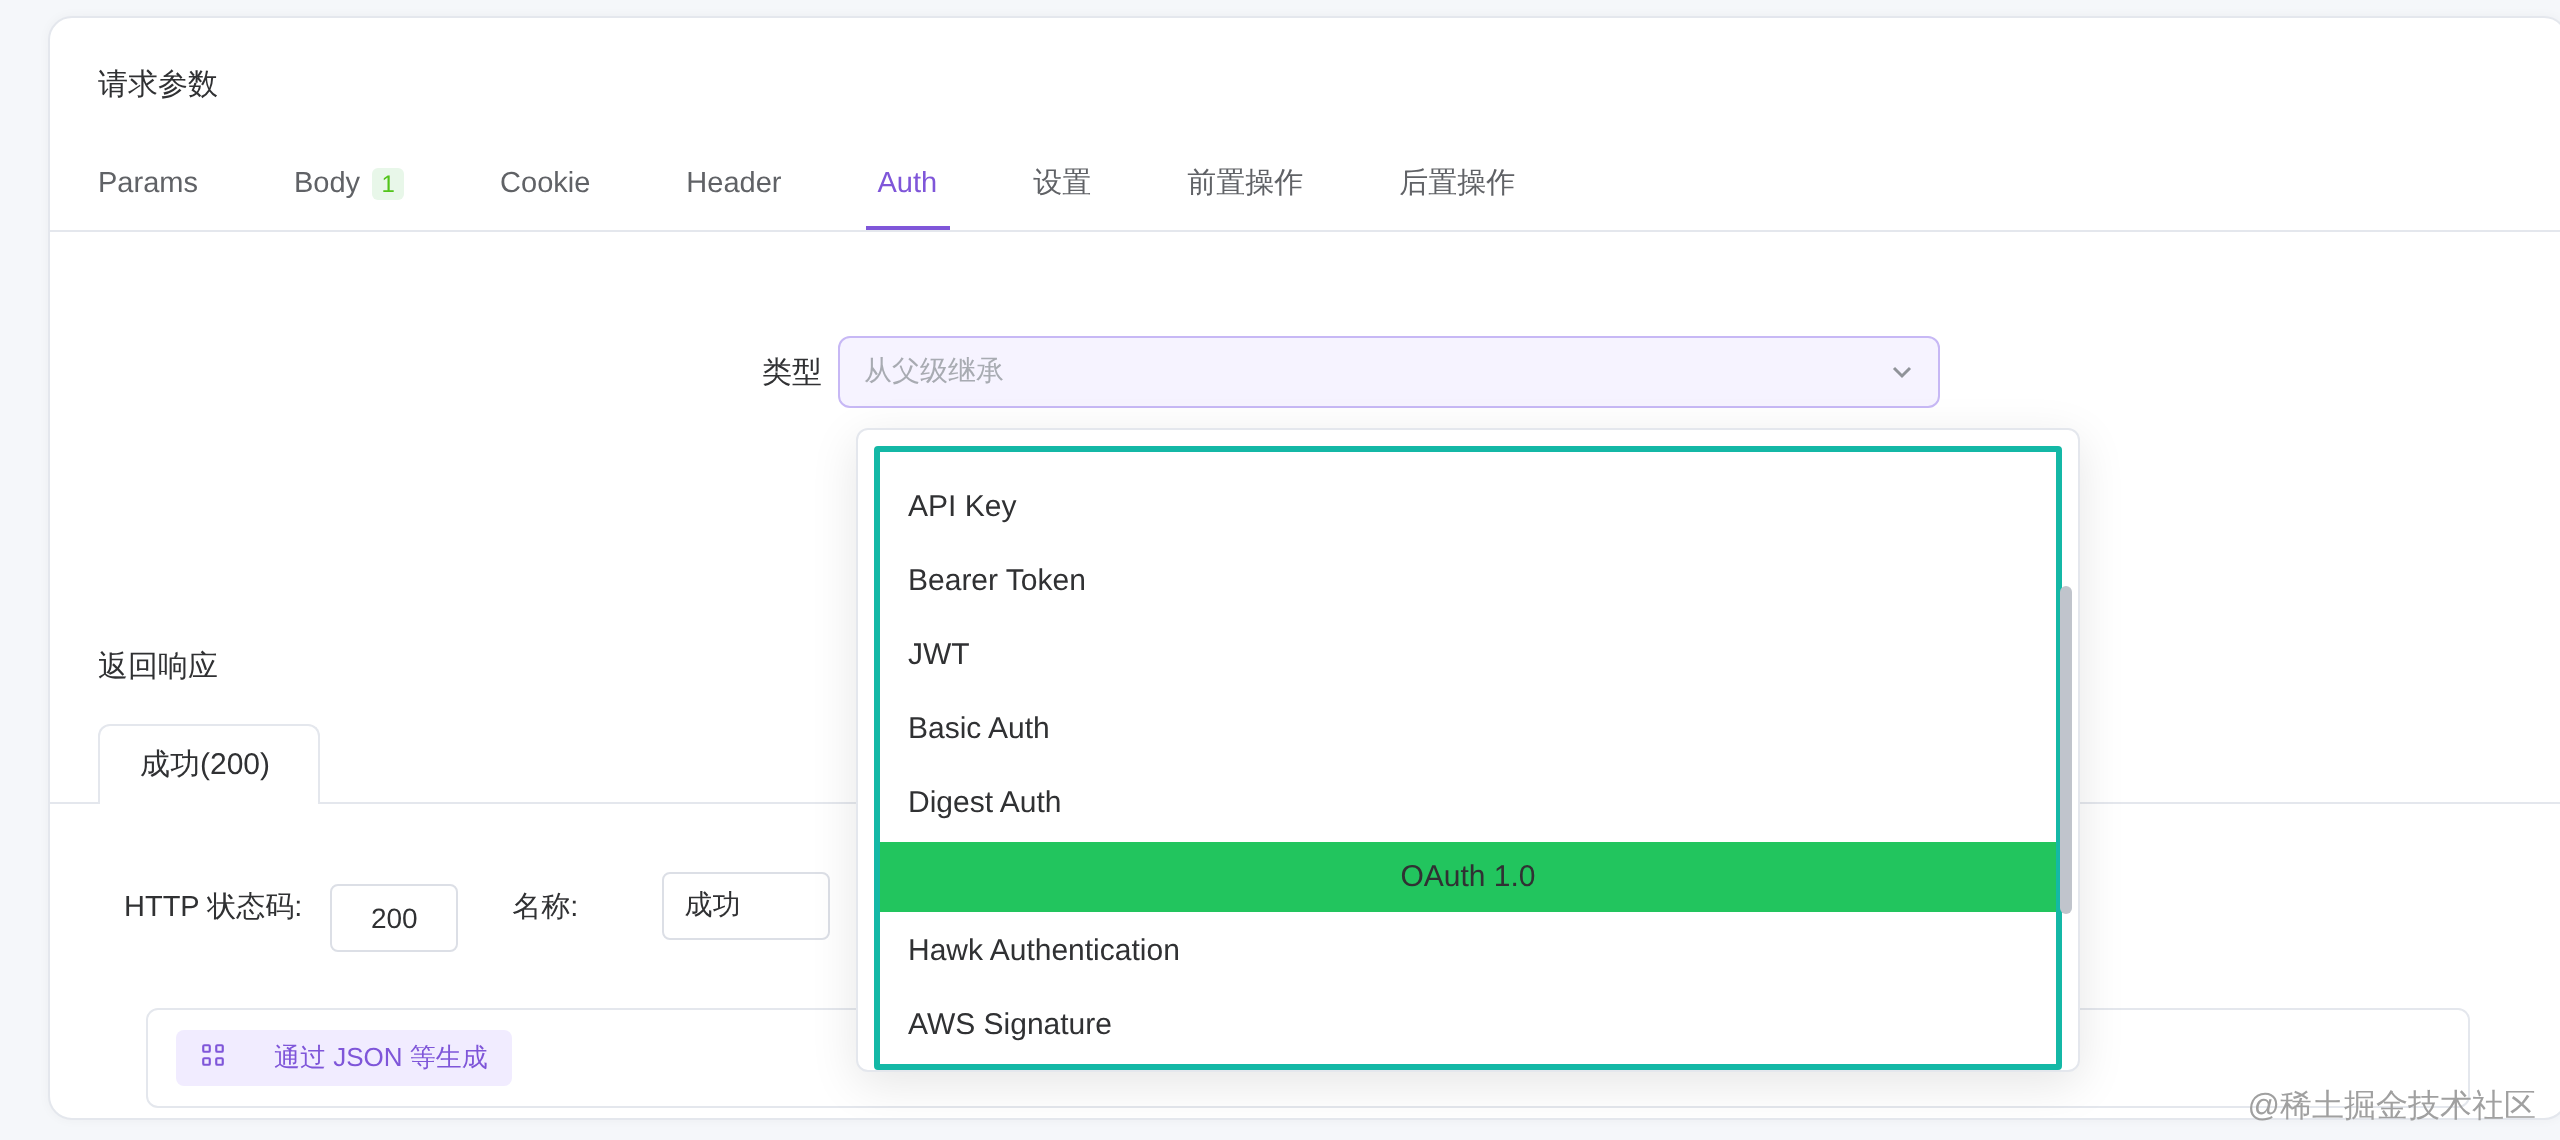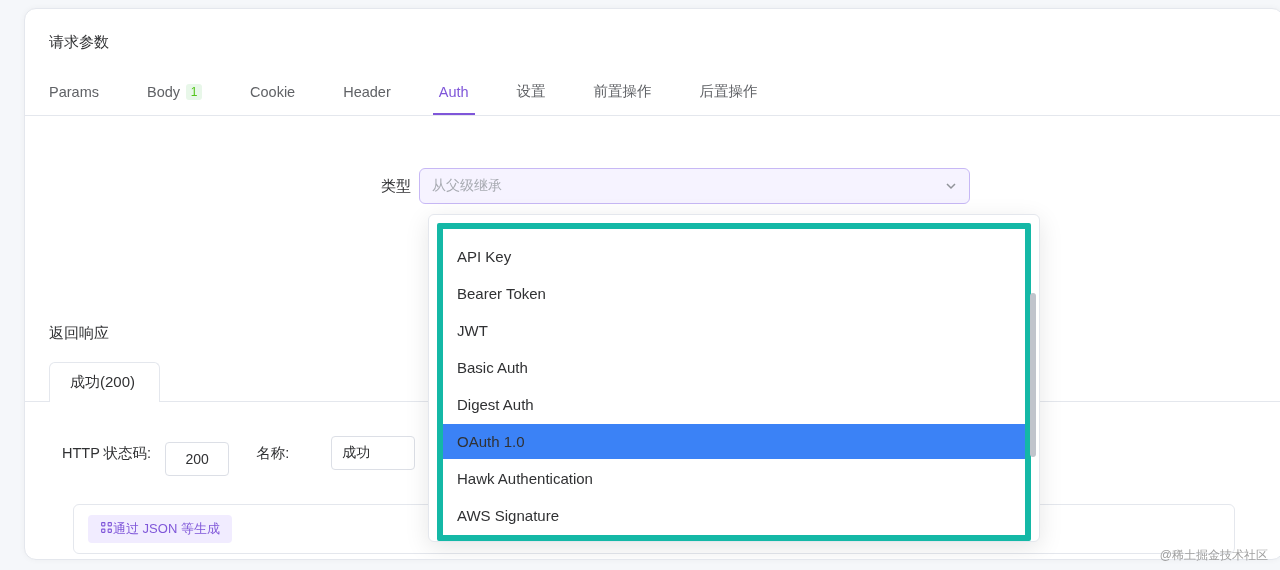--- a/index.html
+++ b/index.html
@@ -159,21 +159,21 @@
     padding: 0 48px 8px 48px;
   }
   .json-card {
     border: 1px solid #e4e7ed;
     border-radius: 6px;
     padding: 10px 0;
   }
   .json-gen {
     display: inline-flex;
     align-items: center;
-    gap: 0;
+    gap: 24px;
     background: #f1ecff;
     color: #7f56d9;
     border-radius: 4px;
     padding: 5px 12px;
     font-size: 13px;
     margin-left: 14px;
     cursor: pointer;
   }
   .dropdown {
     position: absolute;
@@ -181,51 +181,52 @@
     top: 205px;
     width: 612px;
     background: #fff;
     border: 1px solid #e4e7ed;
     border-radius: 6px;
     box-shadow: 0 6px 24px rgba(0,0,0,0.10);
     z-index: 100;
     padding-top: 8px;
   }
   .dropdown-inner {
-    border: 6px solid #14b8a6;
+    border: 3px solid #14b8a6;
     border-radius: 2px;
     margin: 0 8px;
     padding-top: 10px;
     max-height: 322px;
     overflow: hidden;
   }
   .option {
     padding: 9px 14px;
     font-size: 15px;
     color: #303133;
     cursor: pointer;
     margin-bottom: 2px;
   }
   .option[data-hover="true"] {
-    background: #3b82f6;
+    background: #22c55e;
+    text-align: center;
   }
   .dd-scrollbar {
     position: absolute;
     right: 3px;
     top: 78px;
     width: 6px;
     height: 164px;
     background: #c0c4cc;
     border-radius: 3px;
   }
   .watermark {
     position: absolute;
     right: 12px;
     bottom: 6px;
-    font-size: 12px;
+    font-size: 16px;
     color: #a0a0a0;
   }
 </style>
 </head>
 <body>
 
 <div class="frame">
 
   <div class="section-title">请求参数</div>
 

